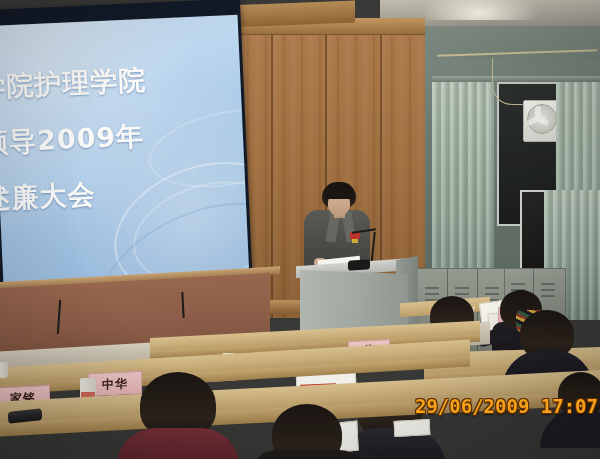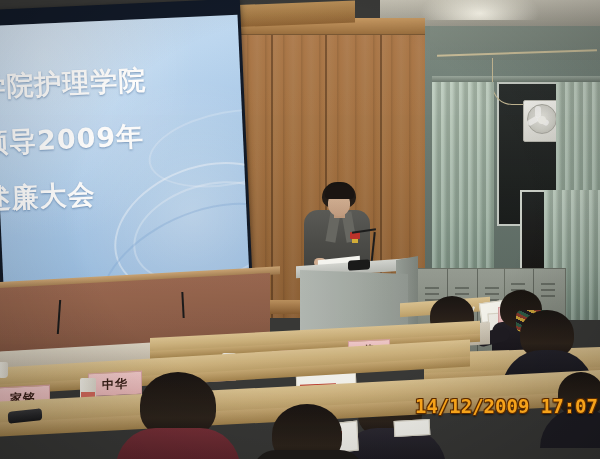--- a/index.html
+++ b/index.html
@@ -517,15 +517,15 @@
 
   <div class="abs head a1-head"></div>
   <div class="abs shoulders a1-sh"></div>
   <div class="abs head a2-head"></div>
   <div class="abs shoulders a2-sh"></div>
   <div class="abs head a5-head"></div>
   <div class="abs shoulders a5-sh"></div>
 
   <div class="abs warm"></div>
   <div class="abs vignette"></div>
-  <div class="abs timestamp">14/12/2009  17:07</div>
+  <div class="abs timestamp">29/06/2009  17:07</div>
 
 </div>
 
 </body></html>

